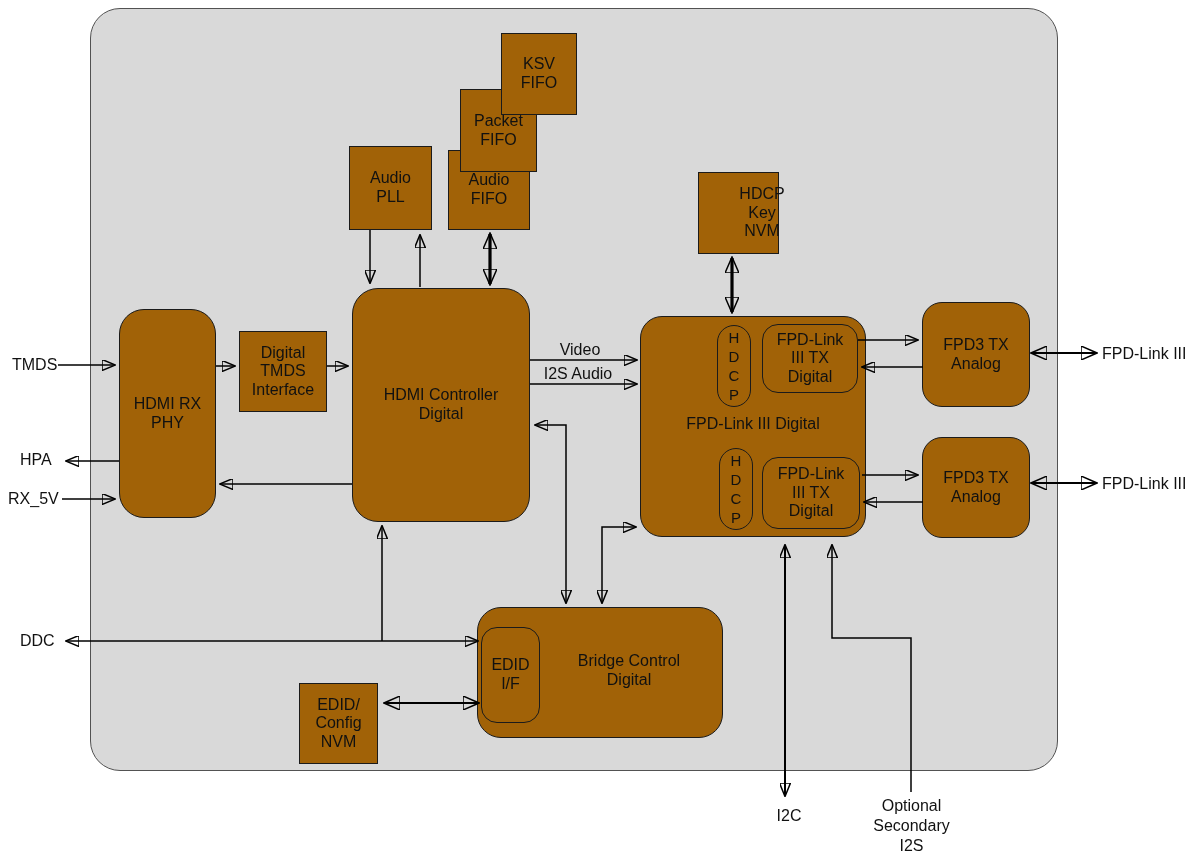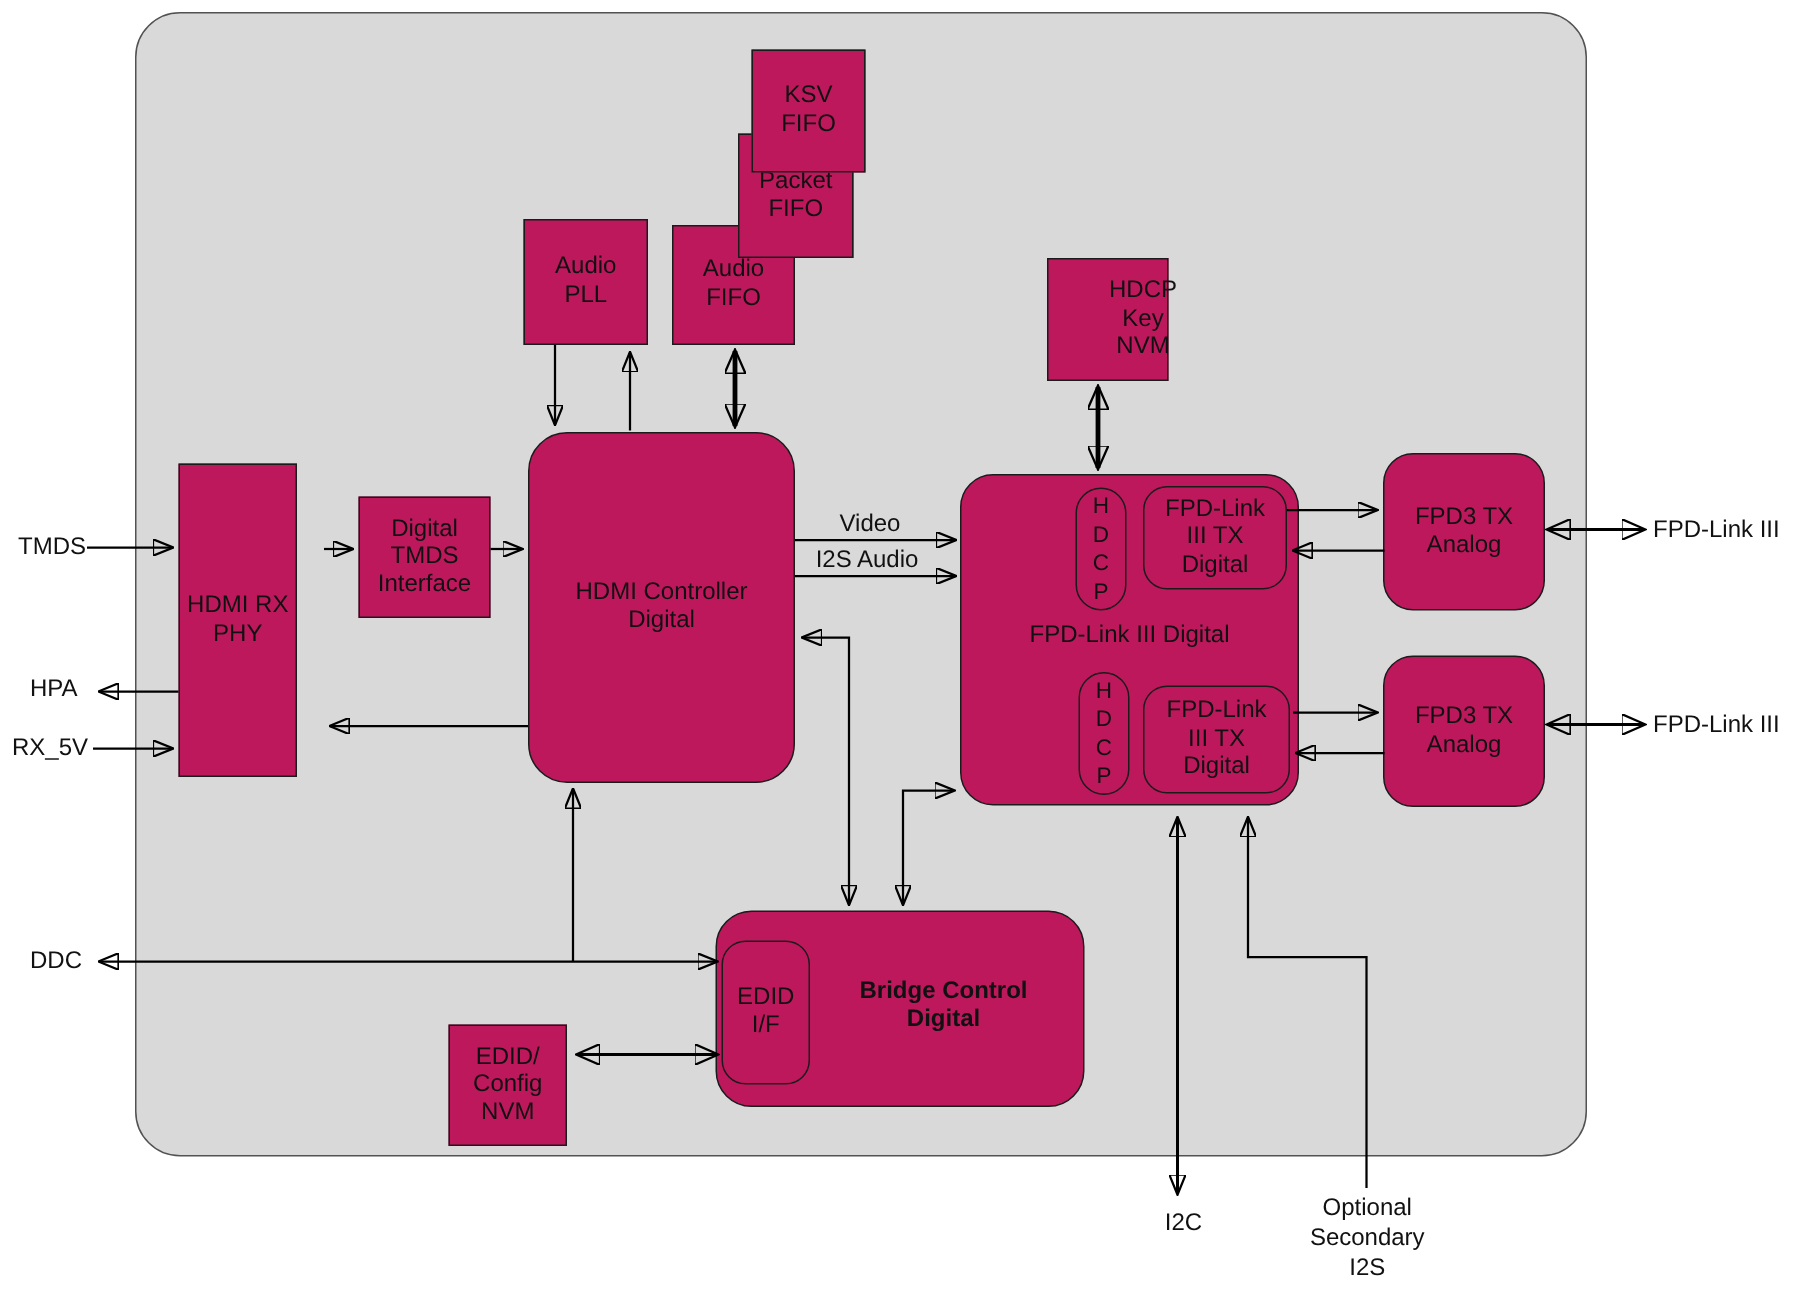--- a/index.html
+++ b/index.html
@@ -7,29 +7,29 @@
     position:relative;width:1200px;height:862px;overflow:hidden;
     font-family:"Liberation Sans","DejaVu Sans",sans-serif;color:#111;
     background:#ffffff;
   }
   .chip{
     position:absolute;left:90px;top:8px;width:968px;height:763px;
     background:#d9d9d9;border:1.6px solid #525252;border-radius:30px;
     box-sizing:border-box;z-index:1;
   }
   .box{
-    position:absolute;background:#be185d;border:1.4px solid #1b1b1b;
+    position:absolute;background:#a16207;border:1.4px solid #1b1b1b;
     display:flex;align-items:center;justify-content:center;text-align:center;
     white-space:pre-line;font-size:16px;line-height:1.16;box-sizing:border-box;
     z-index:10;
   }
   .r16{border-radius:16px;}
   .r20{border-radius:20px;}
   .r22{border-radius:22px;}
-  .r24{border-radius:24px;font-weight:bold;}
+  .r24{border-radius:24px;}
   .r26{border-radius:26px;}
   .pill{border-radius:17px;font-size:15px;line-height:1.28;}
   .lbl{
     position:absolute;white-space:pre-line;font-size:16px;line-height:1.25;
     z-index:60;
   }
   .center{text-align:center;}
   .inner-label{position:absolute;text-align:center;white-space:pre-line;font-size:16px;line-height:1.16;}
   .wires{position:absolute;left:0;top:0;z-index:50;pointer-events:none;}
   .wires path{stroke:#000;fill:none;stroke-width:1.5px;}
@@ -83,33 +83,33 @@
     <path d="M923,367 H862" marker-end="url(#ah)"></path>
     <path class="med" d="M1032,353 H1096" marker-start="url(#ahb)" marker-end="url(#ahb)"></path>
 
     <path d="M862,475 H918" marker-end="url(#ah)"></path>
     <path d="M923,502 H864" marker-end="url(#ah)"></path>
     <path class="med" d="M1032,483 H1096" marker-start="url(#ahb)" marker-end="url(#ahb)"></path>
   </svg>
 
   <div class="box" style="left:448px;top:150px;width:82px;height:80px;z-index:11;">Audio
 FIFO</div>
-  <div class="box" style="left:460px;top:89px;width:77px;height:83px;z-index:12;margin-left:32px;">Packet
+  <div class="box" style="left:460px;top:89px;width:77px;height:83px;z-index:12;">Packet
 FIFO</div>
   <div class="box" style="left:501px;top:33px;width:76px;height:82px;z-index:13;">KSV
 FIFO</div>
 
   <div class="box" style="left:349px;top:146px;width:83px;height:84px;">Audio
 PLL</div>
 
   <div class="box" style="left:698px;top:172px;width:81px;height:82px;padding-left:47px;">HDCP
 Key
 NVM</div>
 
-  <div class="box" style="left:119px;top:309px;width:79px;height:209px;">HDMI RX
+  <div class="box" style="left:119px;top:309px;width:97px;height:209px;border-radius:25px;">HDMI RX
 PHY</div>
 
   <div class="box" style="left:239px;top:331px;width:88px;height:81px;">Digital
 TMDS
 Interface</div>
 
   <div class="box r26" style="left:352px;top:288px;width:178px;height:234px;">HDMI Controller
 Digital</div>
 
   <div class="box r22" style="left:640px;top:316px;width:226px;height:221px;">

